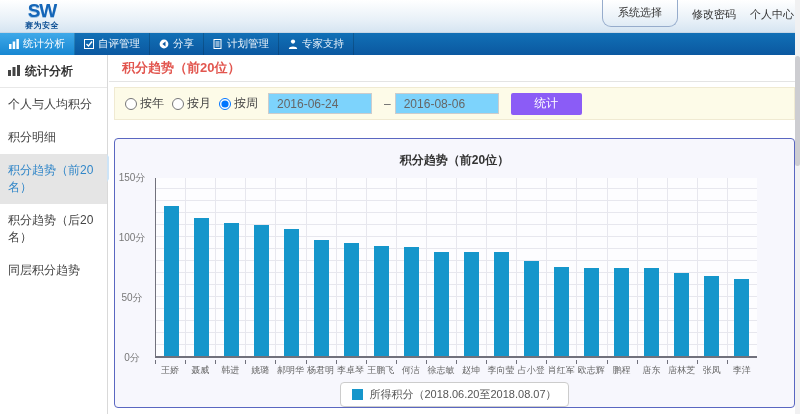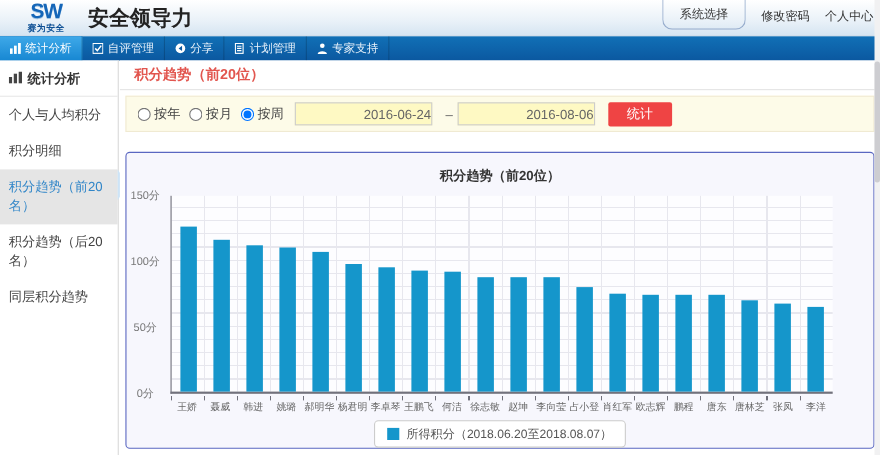--- a/index.html
+++ b/index.html
@@ -40,24 +40,24 @@
   
   .main { position:absolute; left:109px; top:55px; width:691px; height:359px; background:#fff; }
   .page-title-bar { height:27px; border-bottom:1px solid #e4e4e4; display:flex; align-items:center; padding-left:13px; }
   .page-title { font-size:13px; font-weight:bold; color:#e2564f; }
 
   .filter-bar { margin:5px 5px 0 5px; height:33px; background:#fdfbe8; border:1px solid #f0ead2;
     display:flex; align-items:center; padding-left:10px; }
   .radio-group { display:flex; align-items:center; gap:8px; font-size:12px; color:#444; }
   .radio-group label { display:flex; align-items:center; gap:3px; cursor:pointer; }
   .radio-group input { width:12px; height:12px; margin:0; cursor:pointer; }
-  .date-input { width:125px; height:21px; border:1px solid #ccc; background:#fef9c3; font-size:12px;
-    color:#666; padding-left:8px; margin-left:10px; font-family:"Liberation Sans",sans-serif;text-align:right; }
+  .date-input { width:104px; height:21px; border:1px solid #ccc; background:#7dd3fc; font-size:12px;
+    color:#666; padding-left:8px; margin-left:10px; font-family:"Liberation Sans",sans-serif; }
   .date-sep { font-size:12px; color:#666; margin:0 4px 0 12px; }
-  .stat-btn { margin-left:12px; width:58px; height:22px; background:#ef4444; color:#fff; border:none;
+  .stat-btn { margin-left:12px; width:71px; height:22px; background:#8b5cf6; color:#fff; border:none;
     border-radius:2px; font-size:12px; cursor:pointer; font-family:"Liberation Sans",sans-serif; }
 
   
   .chart-card { position:relative; margin:18px 5px 0 5px; height:270px; background:#f7f7fd;
     border:1px solid #5a67c1; border-radius:4px; }
   .chart-title { position:absolute; top:13px; left:0; width:100%; text-align:center; font-size:12px;
     font-weight:bold; color:#333; }
   .plot { position:absolute; left:40px; top:39px; width:602px; height:180px; background:#fdfdff;
     border-left:1px solid #71717c; border-bottom:2px solid #71717c;
     background-image:
@@ -84,21 +84,20 @@
   .scrollbar-thumb { position:absolute; right:0; top:56px; width:5px; height:110px; background:#cdcdd1; border-radius:3px; }
 </style>
 </head>
 <body>
 
 <div class="header">
   <div class="logo-wrap">
     <div class="logo-sw">SW</div>
     <div class="logo-sub">赛为安全</div>
   </div>
-  <div class="app-title">安全领导力</div>
   <div class="header-actions">
     <button class="sys-btn">系统选择</button>
     <a class="hdr-link">修改密码</a>
     <a class="hdr-link">个人中心</a>
   </div>
 </div>
 
 <div class="nav">
     <div class="nav-item active">
       <span>

